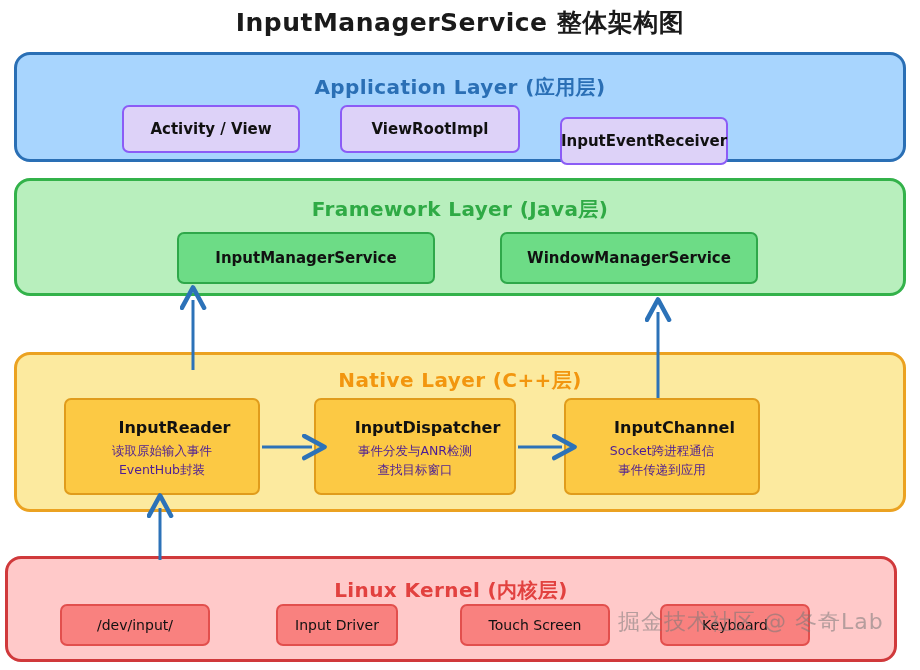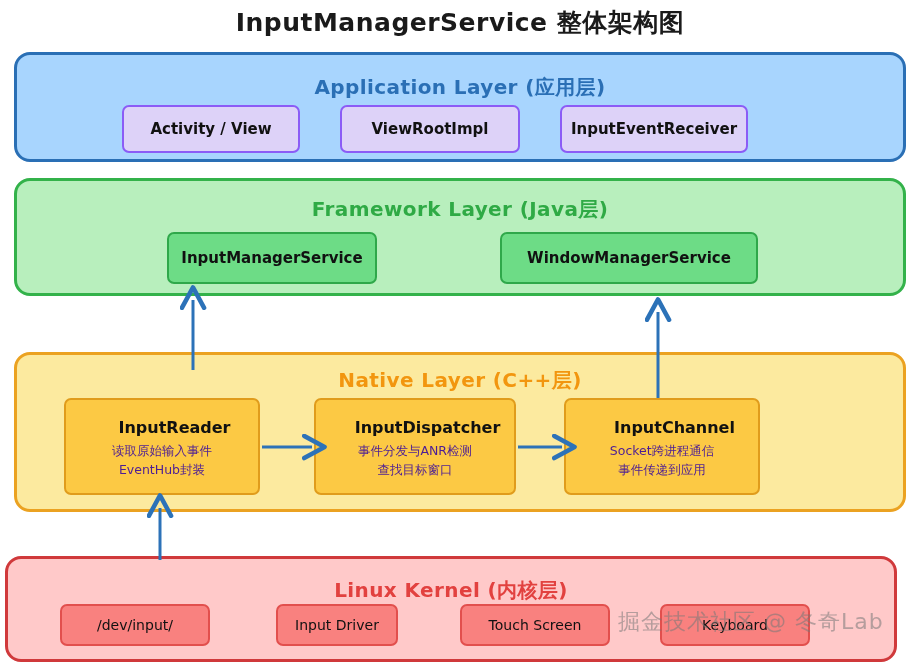--- a/index.html
+++ b/index.html
@@ -158,28 +158,28 @@
 
   <div class="layer layer-app">
     <div class="layer-title">Application Layer (应用层)</div>
   </div>
   <div class="node node-app" style="left:122px; width:178px;">
     <div class="node-title">Activity / View</div>
   </div>
   <div class="node node-app" style="left:340px; width:180px;">
     <div class="node-title">ViewRootImpl</div>
   </div>
-  <div class="node node-app" style="left:560px; width:188px;">
+  <div class="node node-app" style="left:560px; width:168px;margin-top:12px;">
     <div class="node-title">InputEventReceiver</div>
   </div>
 
   <div class="layer layer-framework">
     <div class="layer-title">Framework Layer (Java层)</div>
   </div>
-  <div class="node node-fw" style="left:167px; width:210px;">
+  <div class="node node-fw" style="left:177px; width:258px;">
     <div class="node-title">InputManagerService</div>
   </div>
   <div class="node node-fw" style="left:500px; width:258px;">
     <div class="node-title">WindowManagerService</div>
   </div>
 
   <div class="layer layer-native">
     <div class="layer-title">Native Layer (C++层)</div>
   </div>
   <div class="node node-native" style="left:64px; width:196px;">

